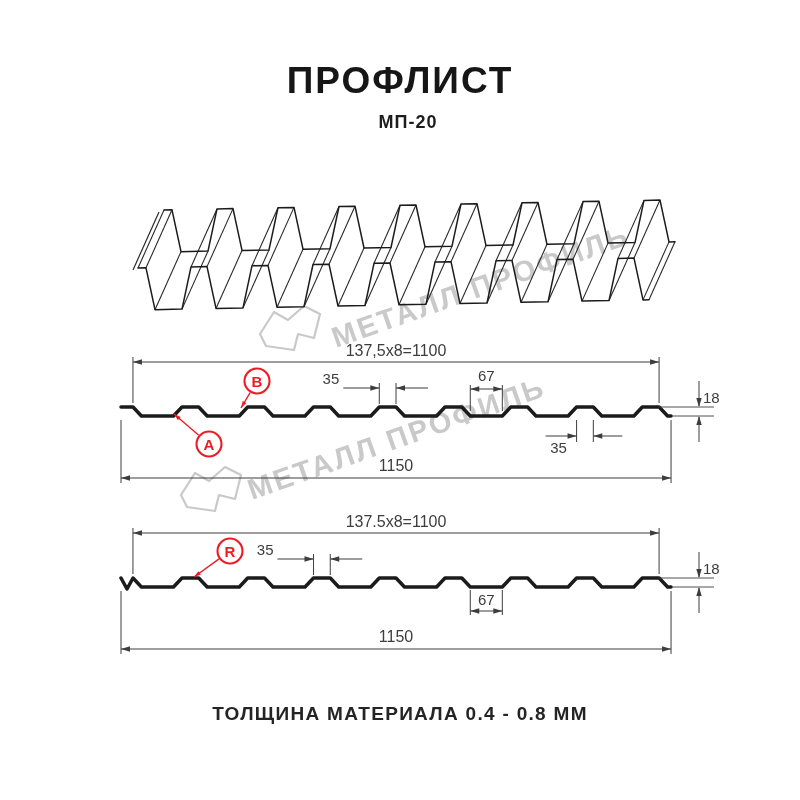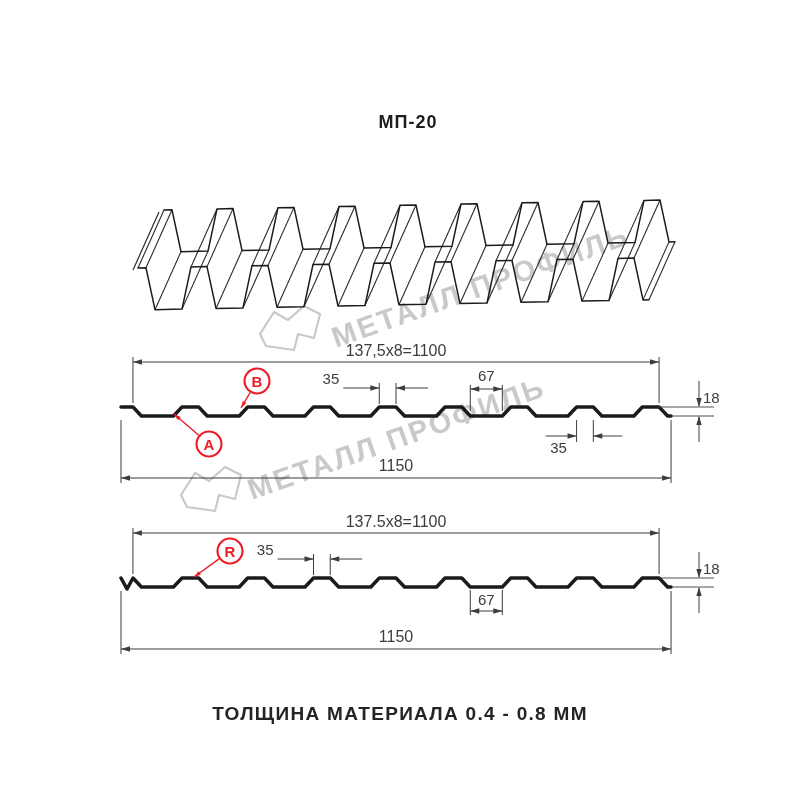--- a/index.html
+++ b/index.html
@@ -10,20 +10,21 @@
          font-size:18px;font-weight:700;letter-spacing:1px;color:#1d1d1d;padding-left:8px;}
   .footer{position:absolute;top:703px;left:0;width:800px;text-align:center;
          font-size:19px;font-weight:600;letter-spacing:1.3px;color:#242424;}
   svg{position:absolute;left:0;top:0;}
   text{font-family:"Liberation Sans",sans-serif;}
 </style>
 </head>
 <body>
 
 <div class="page">
+  <h1 class="title">ПРОФЛИСТ</h1>
   <div class="subtitle">МП-20</div>
   <svg id="drawing" width="800" height="800" viewBox="0 0 800 800">
       <path d="M138.0 268.0 L146.0 267.8 L155.0 309.7 L182.0 309.1 L191.0 266.9 L207.0 266.6 L216.0 308.4 L243.0 307.9 L252.0 265.7 L268.0 265.4 L277.0 307.2 L304.0 306.7 L313.0 264.5 L329.0 264.2 L338.0 306.0 L365.0 305.5 L374.0 263.3 L390.0 263.0 L399.0 304.8 L426.0 304.2 L435.0 262.1 L451.0 261.7 L460.0 303.6 L487.0 303.0 L496.0 260.8 L512.0 260.5 L521.0 302.3 L548.0 301.8 L557.0 259.6 L573.0 259.3 L582.0 301.1 L609.0 300.6 L618.0 258.4 L634.0 258.1 L643.0 299.9 L649.0 299.8 L675.0 241.8 L669.0 241.9 L660.0 200.1 L644.0 200.4 L635.0 242.6 L608.0 243.1 L599.0 201.3 L583.0 201.6 L574.0 243.8 L547.0 244.3 L538.0 202.5 L522.0 202.8 L513.0 245.0 L486.0 245.6 L477.0 203.7 L461.0 204.1 L452.0 246.2 L425.0 246.8 L416.0 205.0 L400.0 205.3 L391.0 247.5 L364.0 248.0 L355.0 206.2 L339.0 206.5 L330.0 248.7 L303.0 249.2 L294.0 207.4 L278.0 207.7 L269.0 249.9 L242.0 250.4 L233.0 208.6 L217.0 208.9 L208.0 251.1 L181.0 251.7 L172.0 209.8 L164.0 210.0 Z" fill="#fff" stroke="none"></path>
       <path d="M2 30 L16 8 L30 16 L46 2 L62 10 L56 34 L40 30 L36 46 L8 42 Z" transform="translate(258 304)" fill="none" stroke="#c9c9c9" stroke-width="2.2" stroke-linejoin="round"></path>
       <text transform="translate(336 348) rotate(-19.5)" font-size="29" font-weight="bold" letter-spacing="2.5" fill="#c9c9c9">МЕТАЛЛ ПРОФИЛЬ</text>
       <line x1="138" y1="268" x2="164" y2="210" stroke="#2a2a2a" stroke-width="1.1"></line>
       <line x1="146" y1="267.84" x2="172" y2="209.84" stroke="#2a2a2a" stroke-width="1.1"></line>
       <line x1="155" y1="309.66" x2="181" y2="251.66" stroke="#2a2a2a" stroke-width="1.1"></line>
       <line x1="182" y1="309.12" x2="208" y2="251.12" stroke="#2a2a2a" stroke-width="1.1"></line>
       <line x1="191" y1="266.94" x2="217" y2="208.94" stroke="#2a2a2a" stroke-width="1.1"></line>

